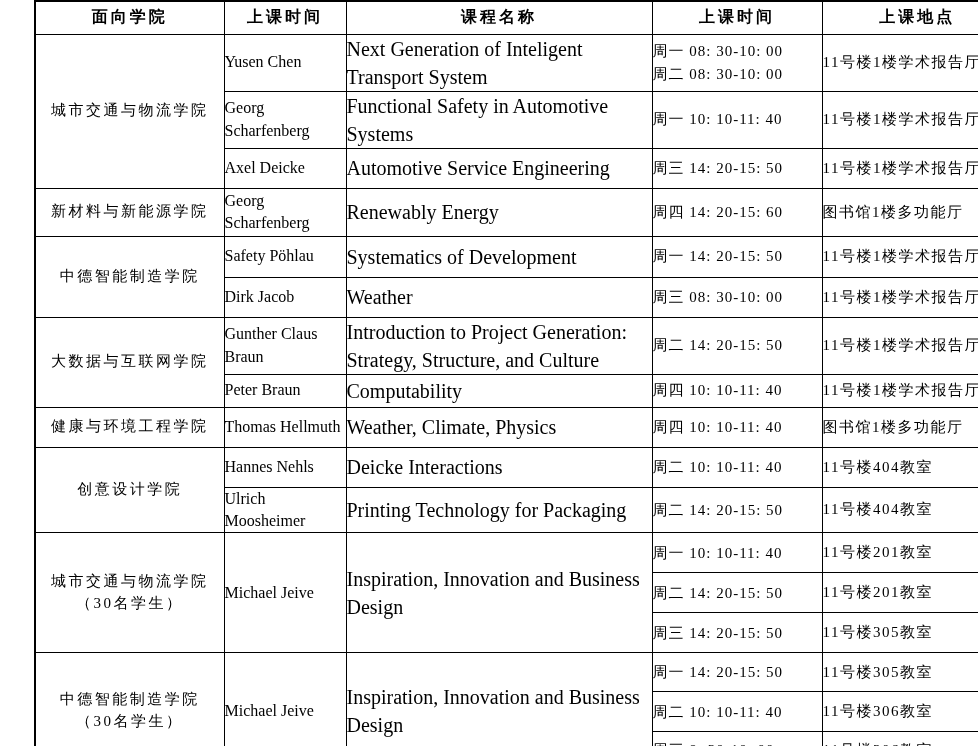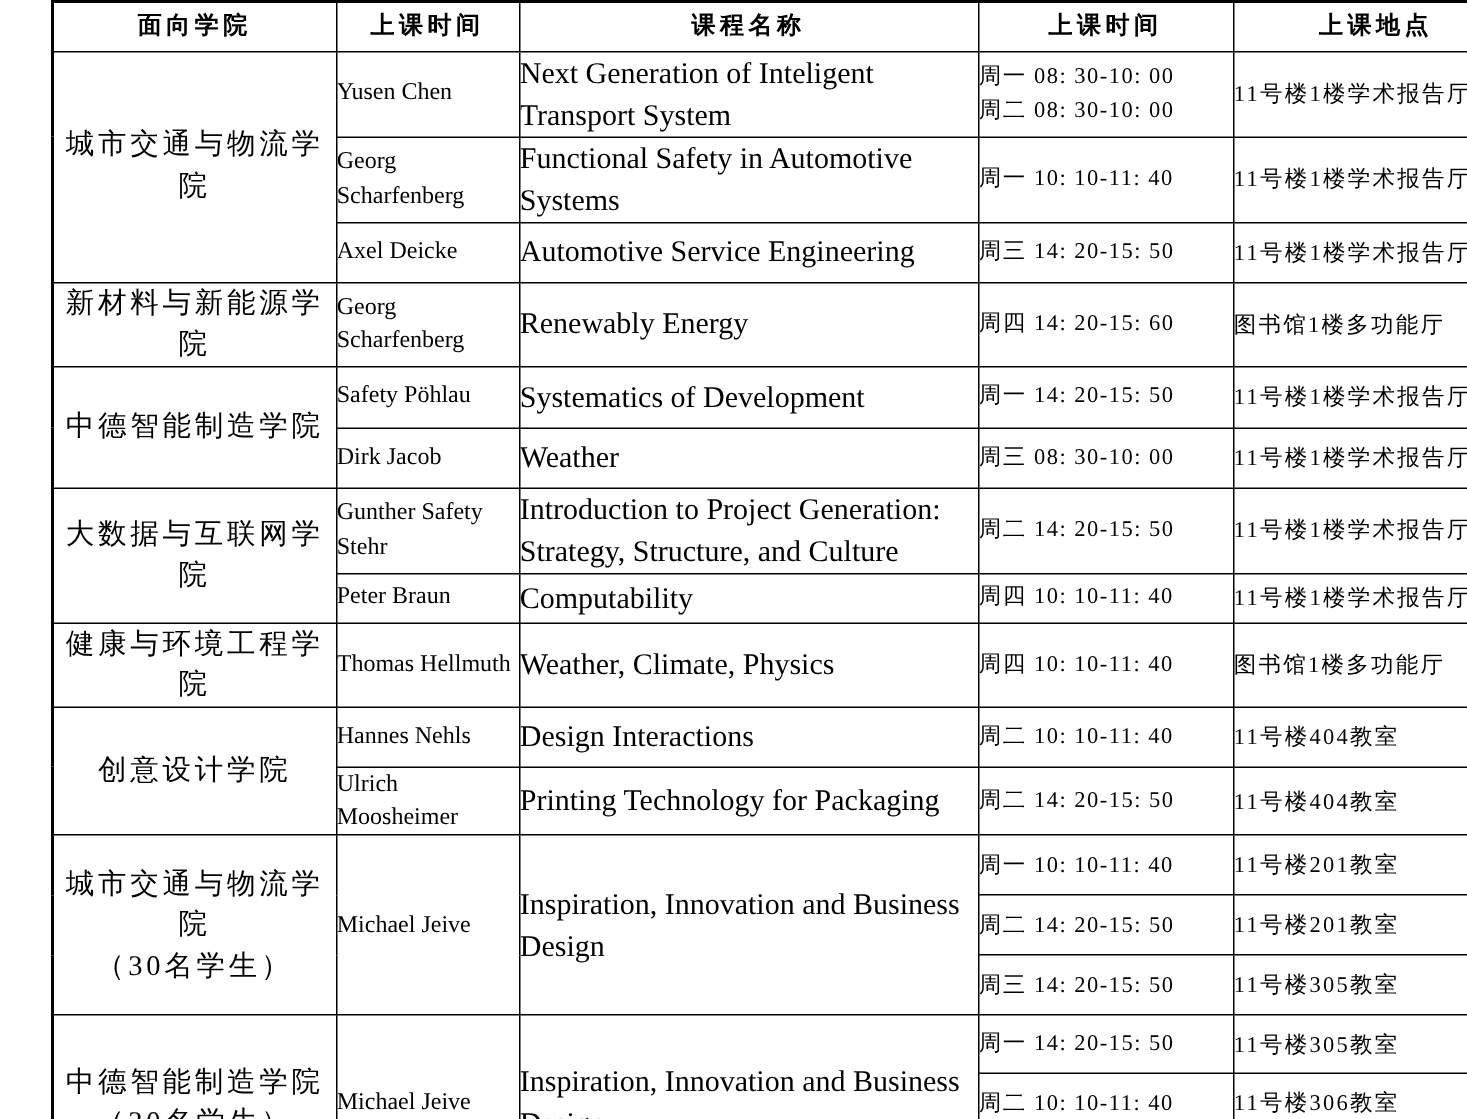--- a/index.html
+++ b/index.html
@@ -21,21 +21,21 @@
     padding: 0;
   }
   th.hdr {
     font-size: 16px;
     font-weight: bold;
     letter-spacing: 3px;
     text-align: center;
   }
   td.college {
     text-align: center;
-    font-size: 19px;
+    font-size: 15px;
     letter-spacing: 2.5px;
     white-space: pre-line;
     line-height: 1.45;
   }
   td.teacher {
     font-size: 16px;
     padding: 1px 1px 1px 4px;
     line-height: 1.4;
   }
   td.course {
@@ -118,21 +118,21 @@
       </tr>
       <tr style="height:40px">
         <td class="teacher">Dirk Jacob</td>
         <td class="course">Weather</td>
         <td class="time">周三 08: 30-10: 00</td>
         <td class="location">11号楼1楼学术报告厅</td>
       </tr>
 
       <tr style="height:56px">
         <td class="college" rowspan="2">大数据与互联网学院</td>
-        <td class="teacher">Gunther Safety Stehr</td>
+        <td class="teacher">Gunther Claus Braun</td>
         <td class="course">Introduction to Project Generation: Strategy, Structure, and Culture</td>
         <td class="time">周二 14: 20-15: 50</td>
         <td class="location">11号楼1楼学术报告厅</td>
       </tr>
       <tr style="height:33px">
         <td class="teacher">Peter Braun</td>
         <td class="course">Computability</td>
         <td class="time">周四 10: 10-11: 40</td>
         <td class="location">11号楼1楼学术报告厅</td>
       </tr>
@@ -141,21 +141,21 @@
         <td class="college">健康与环境工程学院</td>
         <td class="teacher">Thomas Hellmuth</td>
         <td class="course">Weather, Climate, Physics</td>
         <td class="time">周四 10: 10-11: 40</td>
         <td class="location">图书馆1楼多功能厅</td>
       </tr>
 
       <tr style="height:40px">
         <td class="college" rowspan="2">创意设计学院</td>
         <td class="teacher">Hannes Nehls</td>
-        <td class="course">Design Interactions</td>
+        <td class="course">Deicke Interactions</td>
         <td class="time">周二 10: 10-11: 40</td>
         <td class="location">11号楼404教室</td>
       </tr>
       <tr style="height:40px">
         <td class="teacher">Ulrich Moosheimer</td>
         <td class="course">Printing Technology for Packaging</td>
         <td class="time">周二 14: 20-15: 50</td>
         <td class="location">11号楼404教室</td>
       </tr>
 

